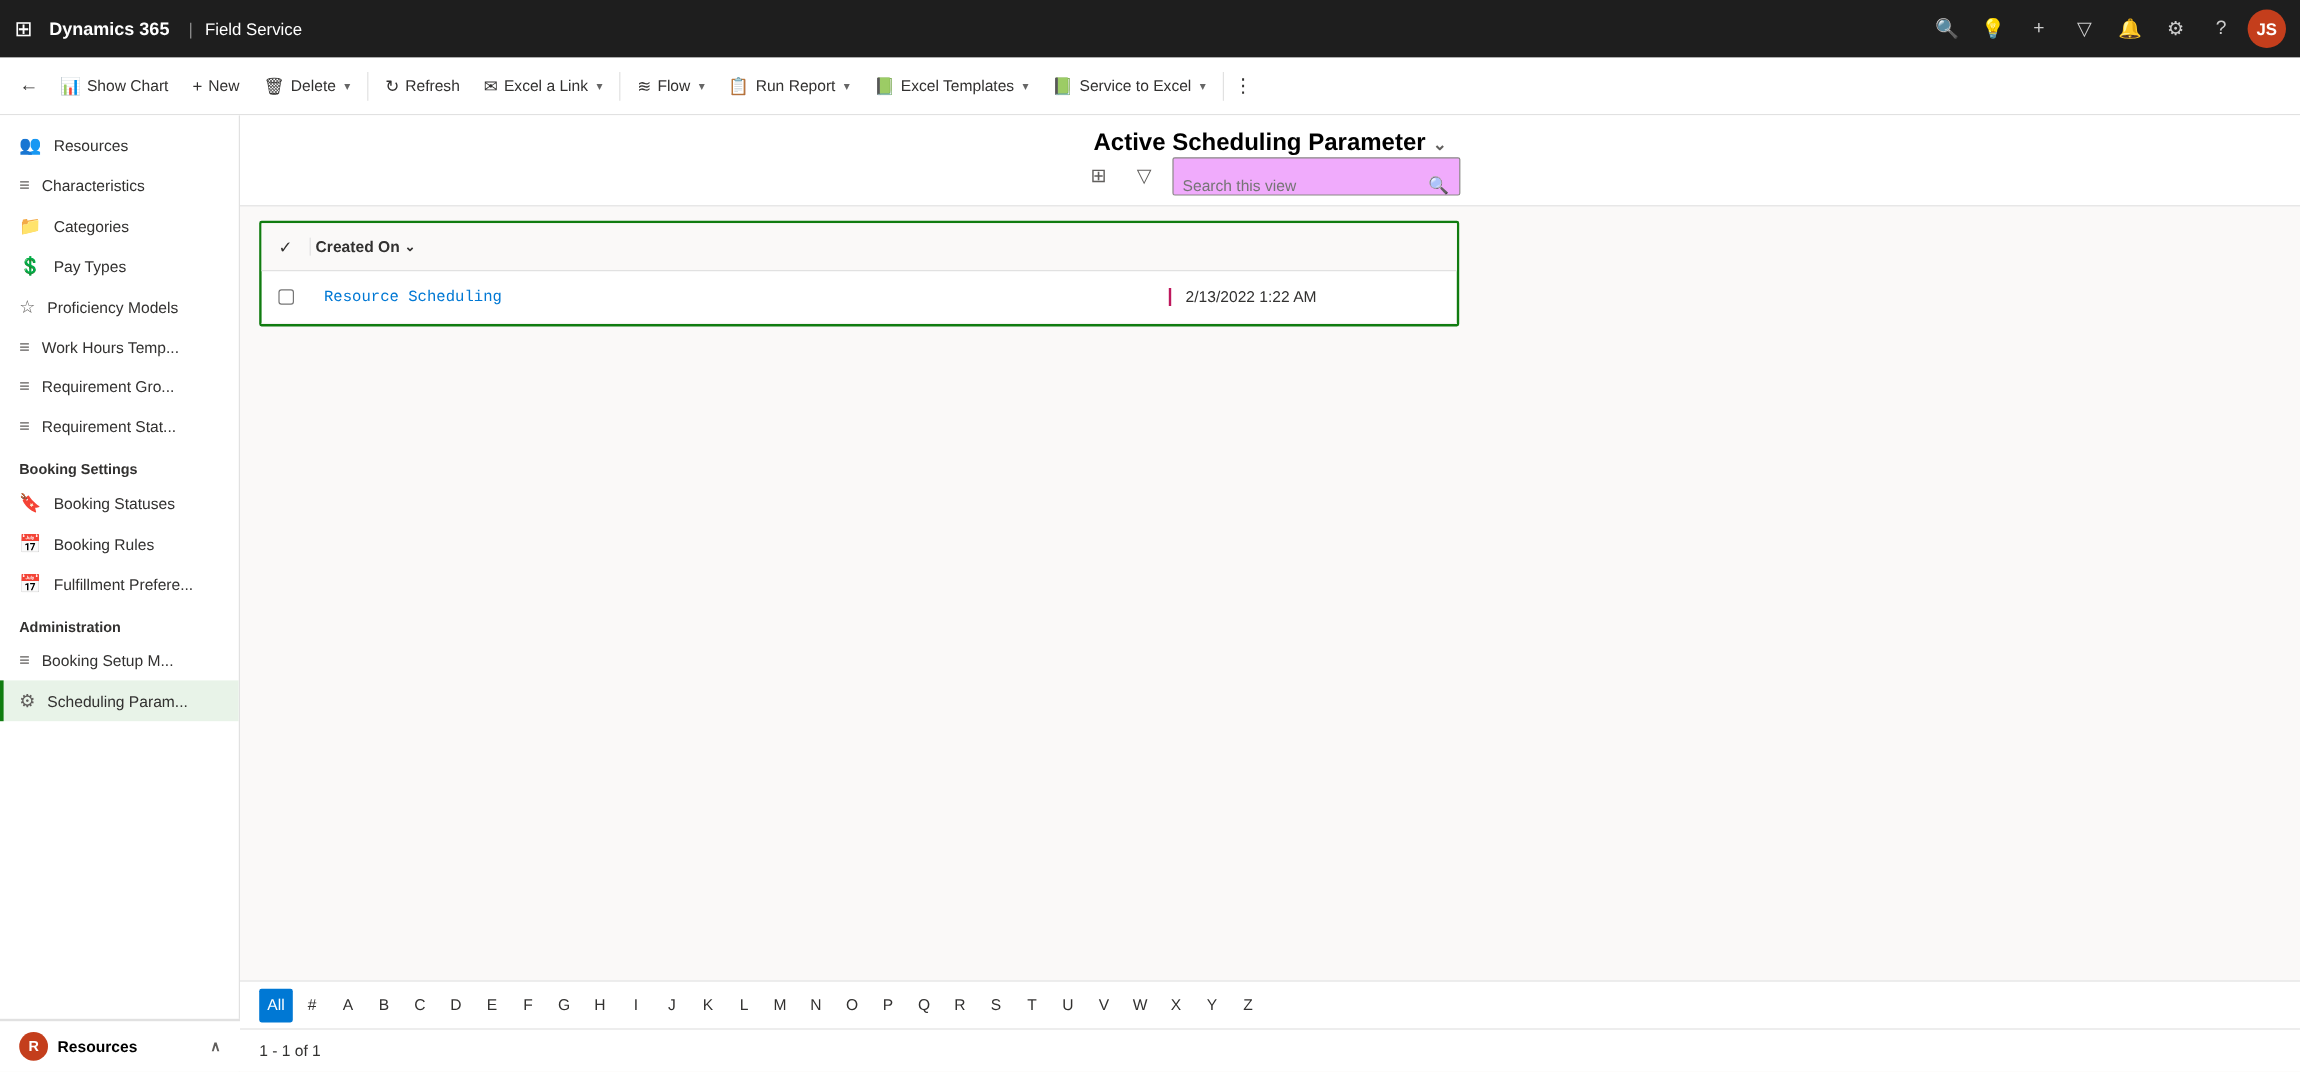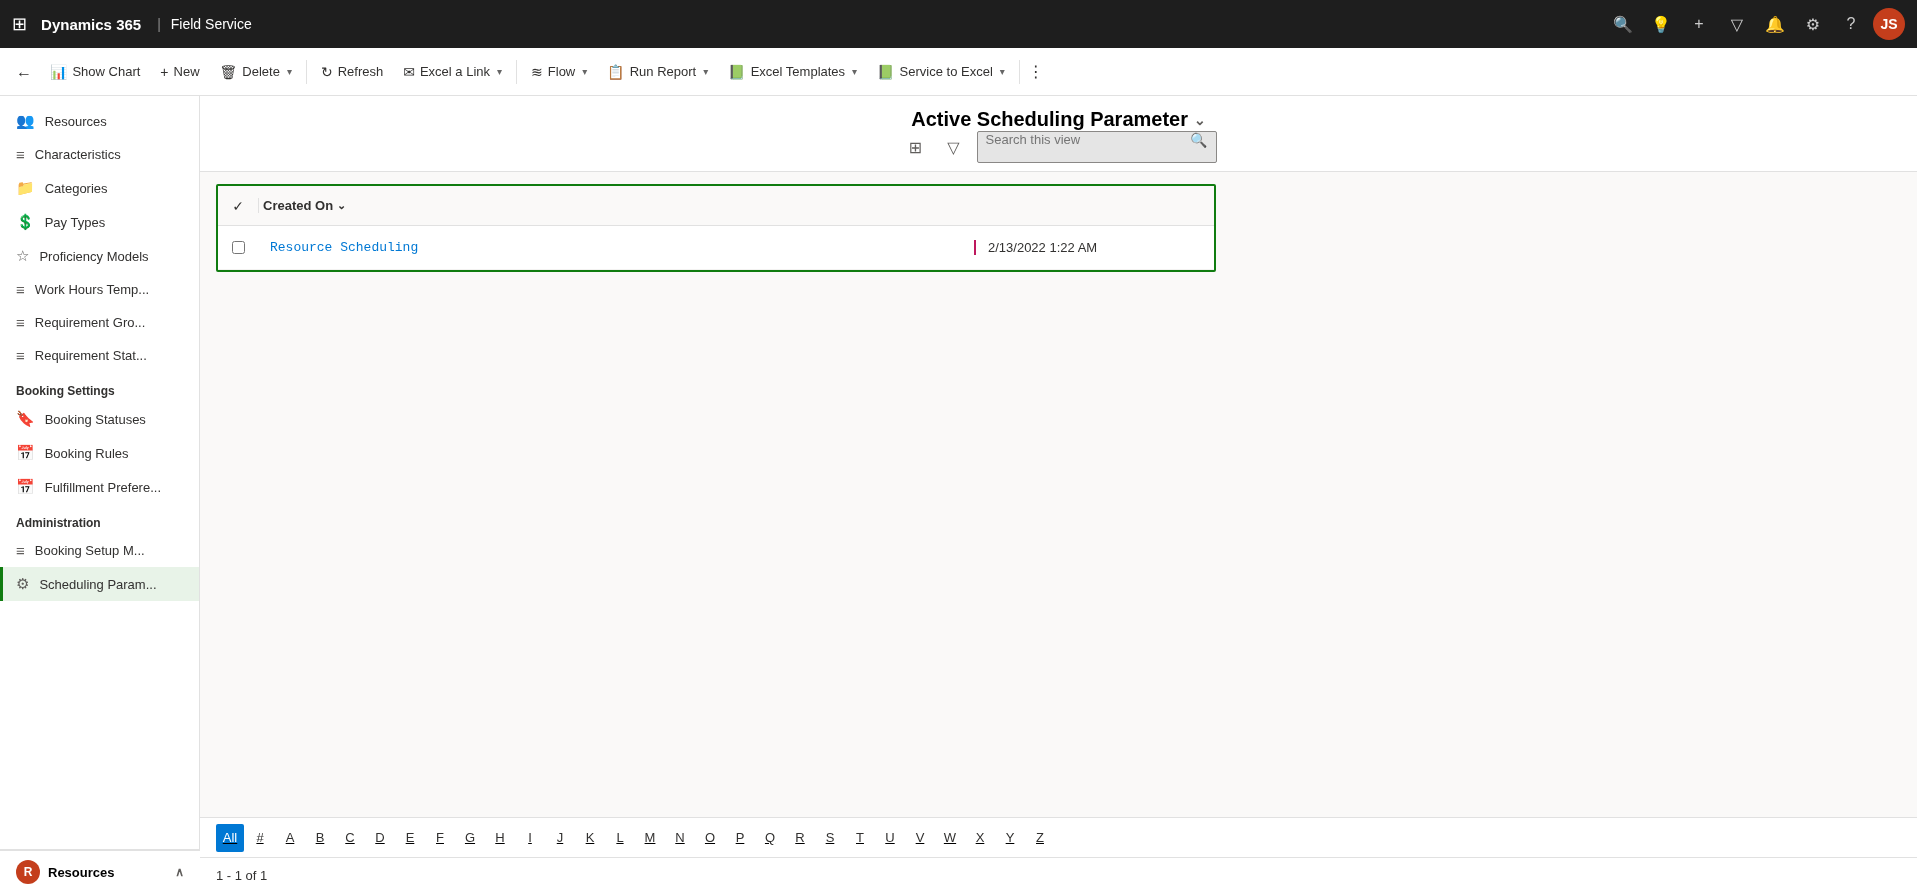--- a/index.html
+++ b/index.html
@@ -106,24 +106,24 @@
       color: #000;
       display: flex;
       align-items: center;
       gap: 6px;
     }
     .view-title-chevron { font-size: 14px; color: #605e5c; cursor: pointer; }
     .view-header-right { display: flex; align-items: center; gap: 8px; }
     .view-icon-btn { font-size: 16px; color: #605e5c; cursor: pointer; width: 30px; height: 30px; display: flex; align-items: center; justify-content: center; border-radius: 2px; }
     .search-box {
       display: flex;
-      align-items: flex-start;
+      align-items: flex-end;
       border: 1px solid #8a8886;
       border-radius: 2px;
-      background: #e5e5e5;
+      background: #f0abfc;
       height: 32px;
       width: 240px;
     }
     .search-box input {
       border: none;
       outline: none;
       flex: 1;
       padding: 0 8px;
       font-size: 13px;
       color: #323130;
@@ -171,21 +171,20 @@
     .alpha-nav {
       height: 40px;
       background: #fff;
       border-top: 1px solid #e1e1e1;
       display: flex;
       align-items: center;
       padding: 0 16px;
       gap: 2px;
       flex-shrink: 0;
       overflow-x: auto;
-      text-decoration: underline;
     }
     .alpha-btn {
       min-width: 28px;
       height: 28px;
       display: flex;
       align-items: center;
       justify-content: center;
       font-size: 13px;
       cursor: pointer;
       border-radius: 2px;

